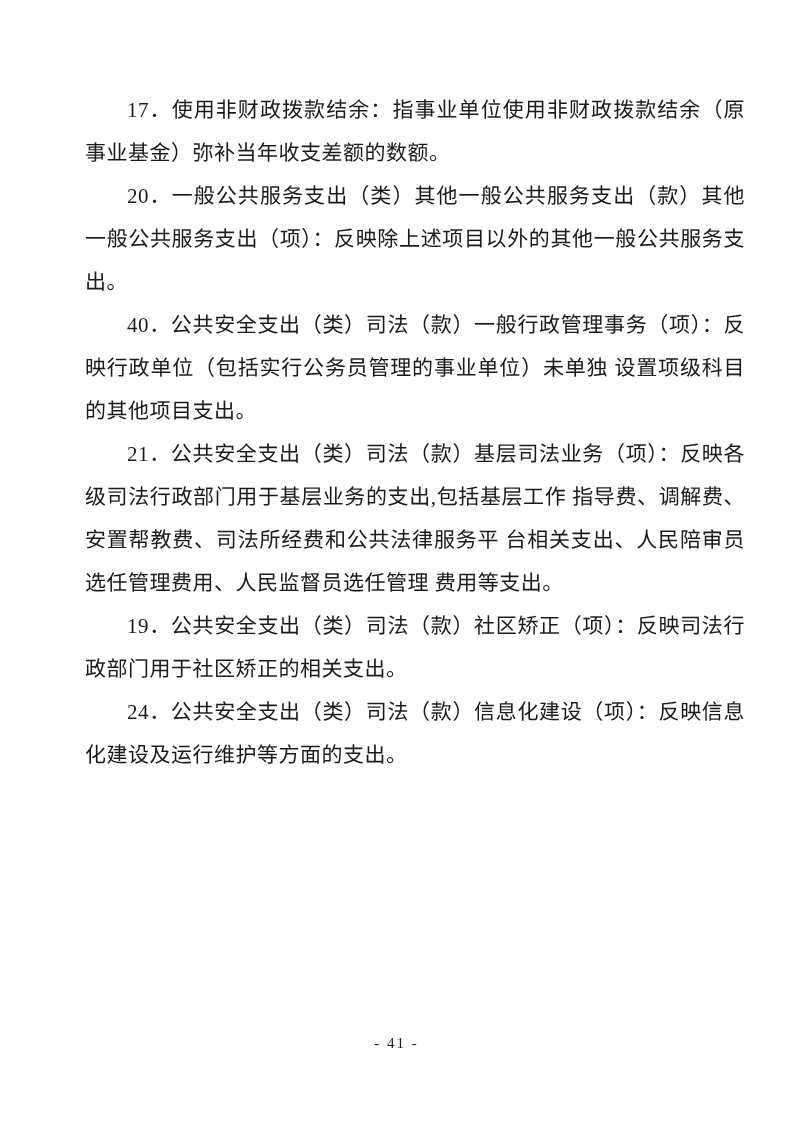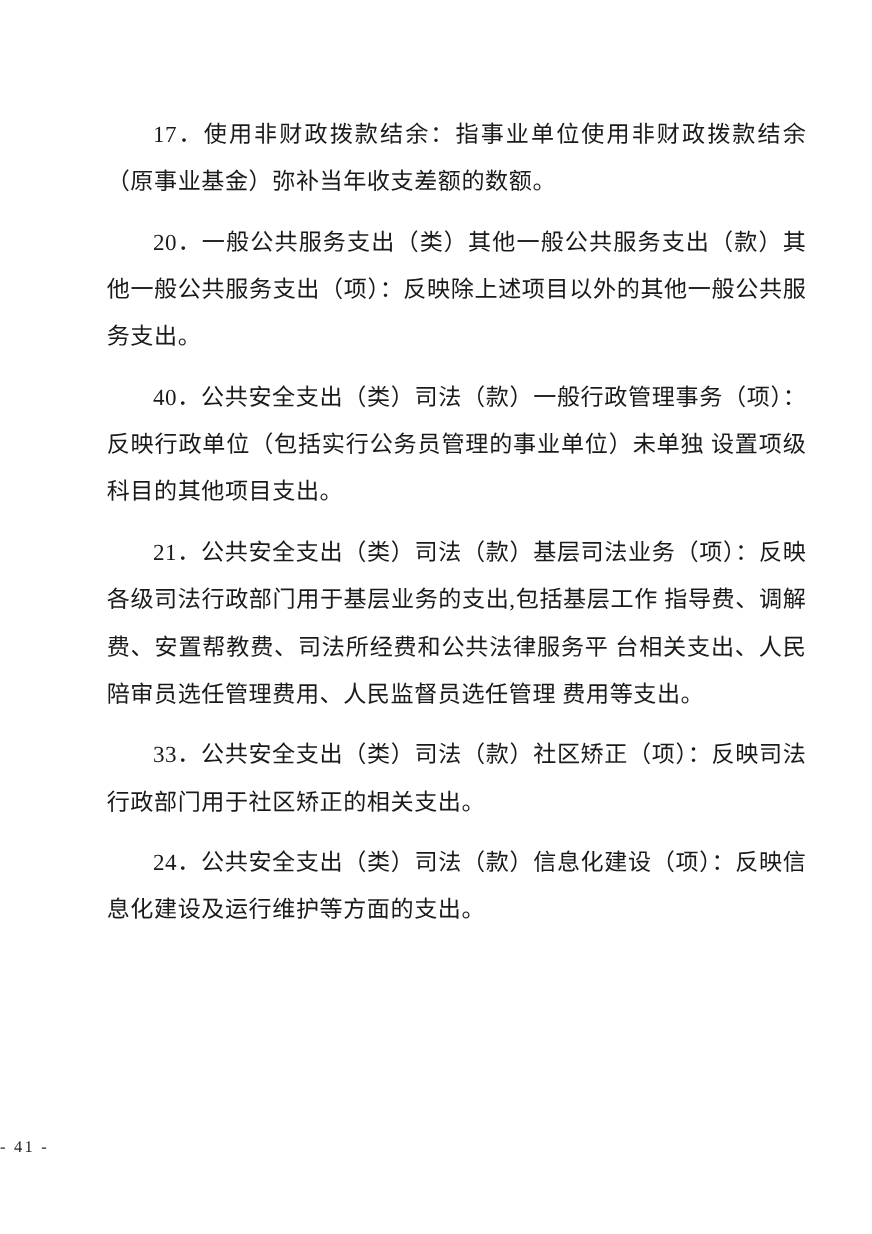--- a/index.html
+++ b/index.html
@@ -22,42 +22,43 @@
     left: 85px;
     width: 660px;
     color: #1a1a1a;
     font-size: 21px;
     line-height: 43px;
     text-align: justify;
     text-justify: inter-ideograph;
     letter-spacing: 0.5px;
   }
   .doc-body p {
-    margin: 12px;
+    margin: 0;
     padding: 0;
     text-indent: 2em;
   }
   .page-footer {
     position: absolute;
     top: 1033px;
     left: 0;
     right: 0;
+    text-align: center;
     color: #1a1a1a;
     font-size: 15px;
     line-height: 20px;
     letter-spacing: 2px;
     font-family: "Liberation Serif", "DejaVu Serif", serif;
   }
 </style>
 </head>
 <body>
 
 <div class="page">
   <div class="doc-body">
     <p>17．使用非财政拨款结余：指事业单位使用非财政拨款结余（原事业基金）弥补当年收支差额的数额。</p>
     <p>20．一般公共服务支出（类）其他一般公共服务支出（款）其他一般公共服务支出（项）：反映除上述项目以外的其他一般公共服务支出。</p>
     <p>40．公共安全支出（类）司法（款）一般行政管理事务（项）：反映行政单位（包括实行公务员管理的事业单位）未单独 设置项级科目的其他项目支出。</p>
     <p>21．公共安全支出（类）司法（款）基层司法业务（项）：反映各级司法行政部门用于基层业务的支出,包括基层工作 指导费、调解费、安置帮教费、司法所经费和公共法律服务平 台相关支出、人民陪审员选任管理费用、人民监督员选任管理 费用等支出。</p>
-    <p>33．公共安全支出（类）司法（款）社区矫正（项）：反映司法行政部门用于社区矫正的相关支出。</p>
+    <p>19．公共安全支出（类）司法（款）社区矫正（项）：反映司法行政部门用于社区矫正的相关支出。</p>
     <p>24．公共安全支出（类）司法（款）信息化建设（项）：反映信息化建设及运行维护等方面的支出。</p>
   </div>
   <div class="page-footer">- 41 -</div>
 </div>
 
 </body></html>

